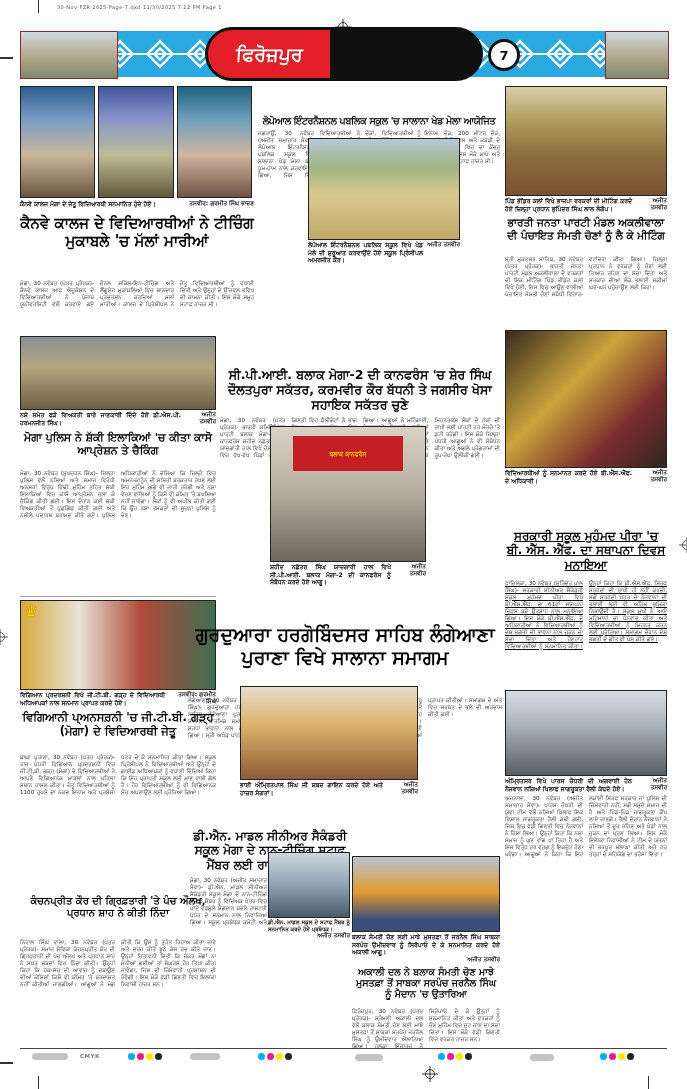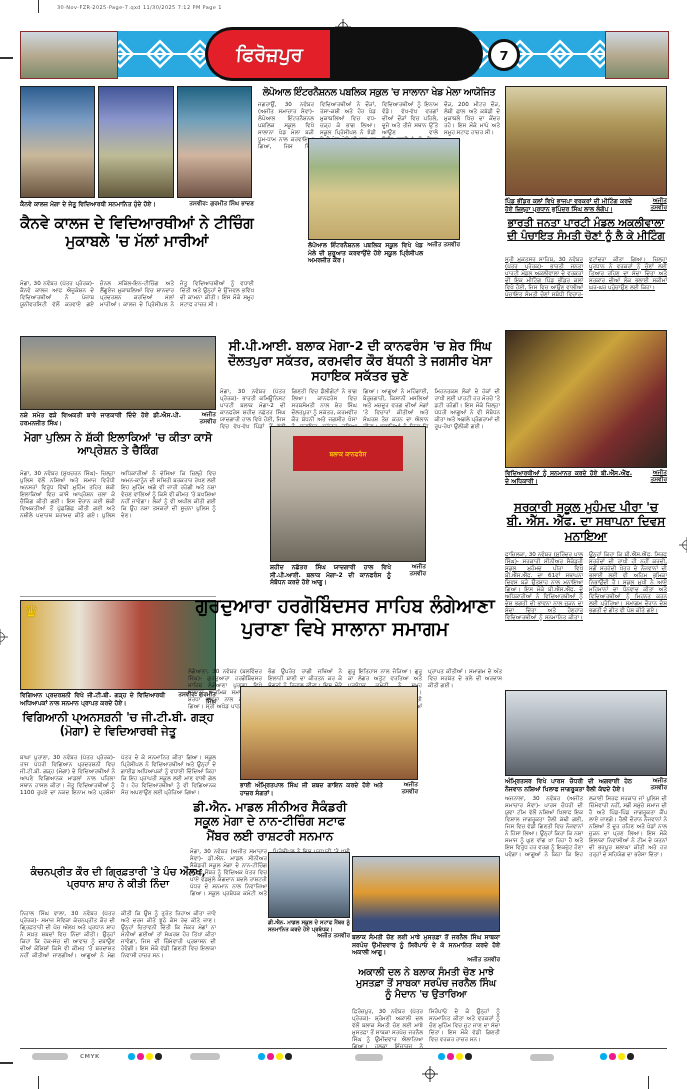--- a/index.html
+++ b/index.html
@@ -20,21 +20,21 @@
   .cap-red span{color:#fff;font-weight:bold;font-size:19px;transform:skewX(-4deg);text-shadow:0 0 1px #7a0c0c;}
   .cap-yellow{flex:1;background:#ffd103;border-radius:0 24px 24px 0;display:flex;flex-direction:column;
               align-items:center;justify-content:center;line-height:1;}
   .cap-tag{font-size:6.5px;font-weight:bold;color:#1a1a1a;}
   .cap-title{font-size:23px;font-weight:bold;color:#e3202a;margin:1px 0;}
   .cap-date{font-size:7px;font-weight:bold;color:#15246b;}
   .page-badge{left:468px;top:8px;width:26px;height:26px;background:#fff;border:3px solid #111;
               border-radius:50%;display:flex;align-items:center;justify-content:center;
               font-weight:bold;font-size:13px;color:#111;}
   
-  .hl{font-weight:bold;text-align:center;color:#000;line-height:1.2;}
+  .hl{font-weight:bold;text-align:center;color:#000;line-height:1.2;margin-top:29px;}
   .body-txt{text-align:justify;font-size:5.6px;line-height:7px;color:#1a1a1a;overflow:hidden;
             column-gap:6px;}
   .c2{column-count:2}.c3{column-count:3}.c4{column-count:4}
   .cap-line{font-size:6.1px;font-weight:bold;line-height:7.5px;text-align:justify;color:#000;}
   .credit{font-size:5.8px;font-weight:bold;text-align:right;color:#000;}
   .photo{border:1px solid #222;box-sizing:border-box;position:relative;overflow:hidden;}
   .figure{background:#fff;}
   .rule{background:#9a9a9a;height:1px;}
   
   .ph-group{background:linear-gradient(180deg,#2e5e8f 0%,#7a9cc4 30%,#c9b89a 62%,#6b5540 100%);}
@@ -128,21 +128,21 @@
     <div class="body-txt c4" style="height:222px;margin-top:4px;">ਜਗਰਾਉਂ, 30 ਨਵੰਬਰ (ਅਜੀਤ ਸਮਾਚਾਰ ਸੇਵਾ)- ਲੋਪੋਆਲ ਇੰਟਰਨੈਸ਼ਨਲ ਪਬਲਿਕ ਸਕੂਲ ਵਿਖੇ ਸਾਲਾਨਾ ਖੇਡ ਮੇਲਾ ਬੜੀ ਧੂਮ-ਧਾਮ ਨਾਲ ਕਰਵਾਇਆ ਗਿਆ, ਜਿਸ ਵਿਚ ਵਿਦਿਆਰਥੀਆਂ ਨੇ ਦੌੜਾਂ, ਰੱਸਾ-ਕਸ਼ੀ ਅਤੇ ਹੋਰ ਖੇਡ ਮੁਕਾਬਲਿਆਂ ਵਿਚ ਵਧ-ਚੜ੍ਹ ਕੇ ਭਾਗ ਲਿਆ। ਸਕੂਲ ਪ੍ਰਿੰਸੀਪਲ ਨੇ ਝੰਡੀ ਦੇ ਕੇ ਖੇਡ ਮੇਲੇ ਦੀ ਸ਼ੁਰੂਆਤ ਕੀਤੀ ਅਤੇ ਜੇਤੂ ਵਿਦਿਆਰਥੀਆਂ ਨੂੰ ਇਨਾਮ ਵੰਡੇ। ਵੱਖ-ਵੱਖ ਵਰਗਾਂ ਦੀਆਂ ਦੌੜਾਂ ਵਿਚ ਪਹਿਲੇ, ਦੂਜੇ ਅਤੇ ਤੀਜੇ ਸਥਾਨ ਉੱਤੇ ਆਉਣ ਵਾਲੇ ਵਿਦਿਆਰਥੀਆਂ ਨੂੰ ਮੈਡਲ ਦਿੱਤੇ ਗਏ। 100 ਮੀਟਰ ਦੌੜ, 200 ਮੀਟਰ ਦੌੜ, ਲੰਬੀ ਛਾਲ ਅਤੇ ਕਬੱਡੀ ਦੇ ਮੁਕਾਬਲੇ ਖਿੱਚ ਦਾ ਕੇਂਦਰ ਰਹੇ। ਇਸ ਮੌਕੇ ਮਾਪੇ ਅਤੇ ਸਮੂਹ ਸਟਾਫ ਹਾਜ਼ਰ ਸੀ।</div>
   </div>
   <div class="abs figure" style="left:308px;top:138px;width:152px;">
     <div class="photo ph-field" style="width:152px;height:102px;"></div>
     <div style="display:flex;gap:3px;margin-top:1px;">
       <div class="cap-line" style="flex:1;">ਲੋਪੋਆਲ ਇੰਟਰਨੈਸ਼ਨਲ ਪਬਲਿਕ ਸਕੂਲ ਵਿਖੇ ਖੇਡ ਮੇਲੇ ਦੀ ਸ਼ੁਰੂਆਤ ਕਰਵਾਉਂਦੇ ਹੋਏ ਸਕੂਲ ਪ੍ਰਿੰਸੀਪਲ ਅਮਰਜੀਤ ਕੌਰ।</div>
       <div class="credit" style="width:34px;">ਅਜੀਤ ਤਸਵੀਰ</div>
     </div>
   </div>
 
-  <div class="abs" style="left:505px;top:86px;width:162px;text-decoration:underline;">
+  <div class="abs" style="left:505px;top:86px;width:162px;">
     <div class="photo ph-hay" style="width:162px;height:110px;"></div>
     <div style="display:flex;gap:3px;margin-top:1px;">
       <div class="cap-line" style="flex:1;">ਪਿੰਡ ਭੀਂਡਰ ਕਲਾਂ ਵਿਖੇ ਭਾਜਪਾ ਵਰਕਰਾਂ ਦੀ ਮੀਟਿੰਗ ਕਰਦੇ ਹੋਏ ਜ਼ਿਲ੍ਹਾ ਪ੍ਰਧਾਨ ਭੁਪਿੰਦਰ ਸਿੰਘ ਲਾਲ ਲੰਗੋਪ।</div>
       <div class="credit" style="width:32px;">ਅਜੀਤ ਤਸਵੀਰ</div>
     </div>
     <div class="hl" style="font-size:10.5px;margin-top:4px;height:38px;overflow:hidden;">ਭਾਰਤੀ ਜਨਤਾ ਪਾਰਟੀ ਮੰਡਲ ਅਕਲੀਵਾਲਾ ਦੀ ਪੰਚਾਇਤ ਸੰਮਤੀ ਚੋਣਾਂ ਨੂੰ ਲੈ ਕੇ ਮੀਟਿੰਗ</div>
     <div class="body-txt c2" style="height:70px;margin-top:2px;">ਸ੍ਰੀ ਮੁਕਤਸਰ ਸਾਹਿਬ, 30 ਨਵੰਬਰ (ਪੱਤਰ ਪ੍ਰੇਰਕ)- ਭਾਰਤੀ ਜਨਤਾ ਪਾਰਟੀ ਮੰਡਲ ਅਕਲੀਵਾਲਾ ਦੇ ਵਰਕਰਾਂ ਦੀ ਇਕ ਮੀਟਿੰਗ ਪਿੰਡ ਭੀਂਡਰ ਕਲਾਂ ਵਿਖੇ ਹੋਈ, ਜਿਸ ਵਿਚ ਆਉਣ ਵਾਲੀਆਂ ਪੰਚਾਇਤ ਸੰਮਤੀ ਚੋਣਾਂ ਸਬੰਧੀ ਵਿਚਾਰ-ਵਟਾਂਦਰਾ ਕੀਤਾ ਗਿਆ। ਜ਼ਿਲ੍ਹਾ ਪ੍ਰਧਾਨ ਨੇ ਵਰਕਰਾਂ ਨੂੰ ਚੋਣਾਂ ਲਈ ਤਿਆਰ ਰਹਿਣ ਦਾ ਸੱਦਾ ਦਿੱਤਾ ਅਤੇ ਸਰਕਾਰ ਦੀਆਂ ਲੋਕ ਭਲਾਈ ਸਕੀਮਾਂ ਘਰ-ਘਰ ਪਹੁੰਚਾਉਣ ਲਈ ਕਿਹਾ।</div>
     <div class="photo ph-indoor" style="width:162px;height:138px;margin-top:4px;"></div>
     <div style="display:flex;gap:3px;margin-top:1px;">
       <div class="cap-line" style="flex:1;">ਵਿਦਿਆਰਥੀਆਂ ਨੂੰ ਸਨਮਾਨਤ ਕਰਦੇ ਹੋਏ ਬੀ.ਐੱਸ.ਐੱਫ. ਦੇ ਅਧਿਕਾਰੀ।</div>

